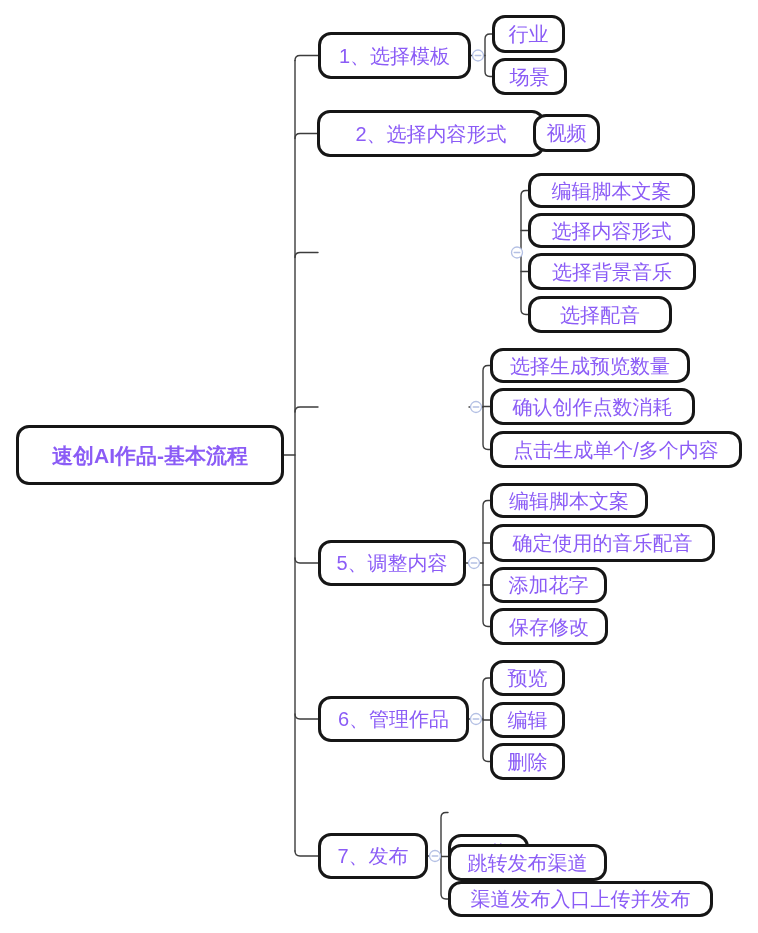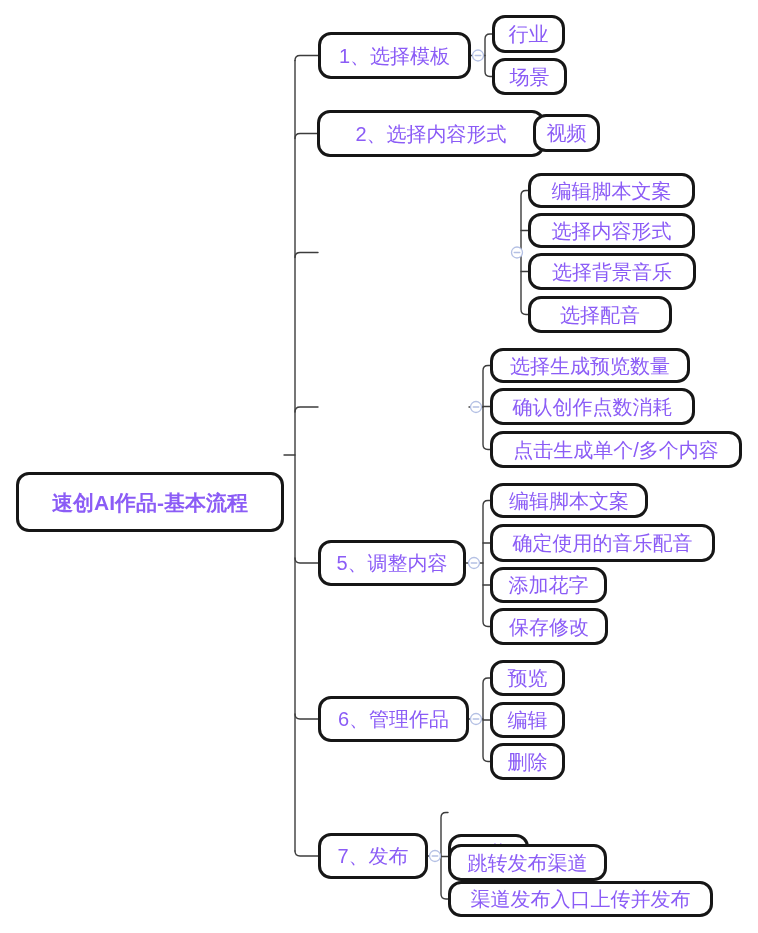--- a/index.html
+++ b/index.html
@@ -17,21 +17,21 @@
     background:#ffffff;
     border:3px solid #161616;
     border-radius:13px;
     color:#8b5cf6;
     display:flex;align-items:center;justify-content:center;
     font-size:20px;
     line-height:1;
     white-space:nowrap;
     z-index:2;
   }
-  .node.root{font-weight:bold;font-size:21px;margin-top:47px;}
+  .node.root{font-weight:bold;font-size:21px;}
   .conn{fill:none;stroke:#3c3c3c;stroke-width:1.4;stroke-linecap:round;}
   .toggle-circle{fill:#ffffff;stroke:#b4c0e4;stroke-width:1.3;}
   .toggle-minus{stroke:#b4c0e4;stroke-width:1.3;stroke-linecap:round;}
 </style>
 </head>
 <body>
 
 <div class="canvas">
 
   <svg class="connector-layer" width="758" height="933" viewBox="0 0 758 933">

